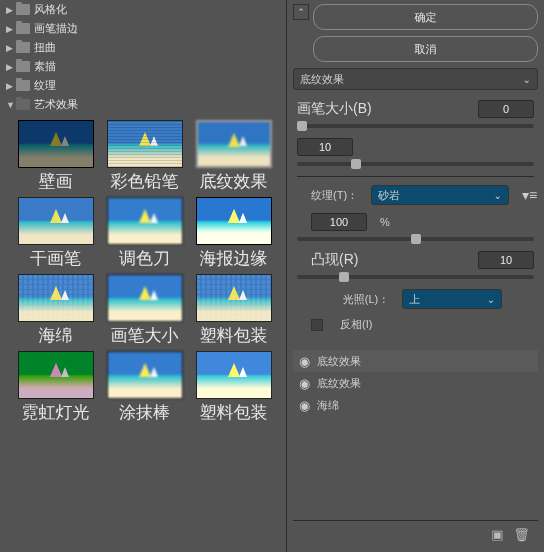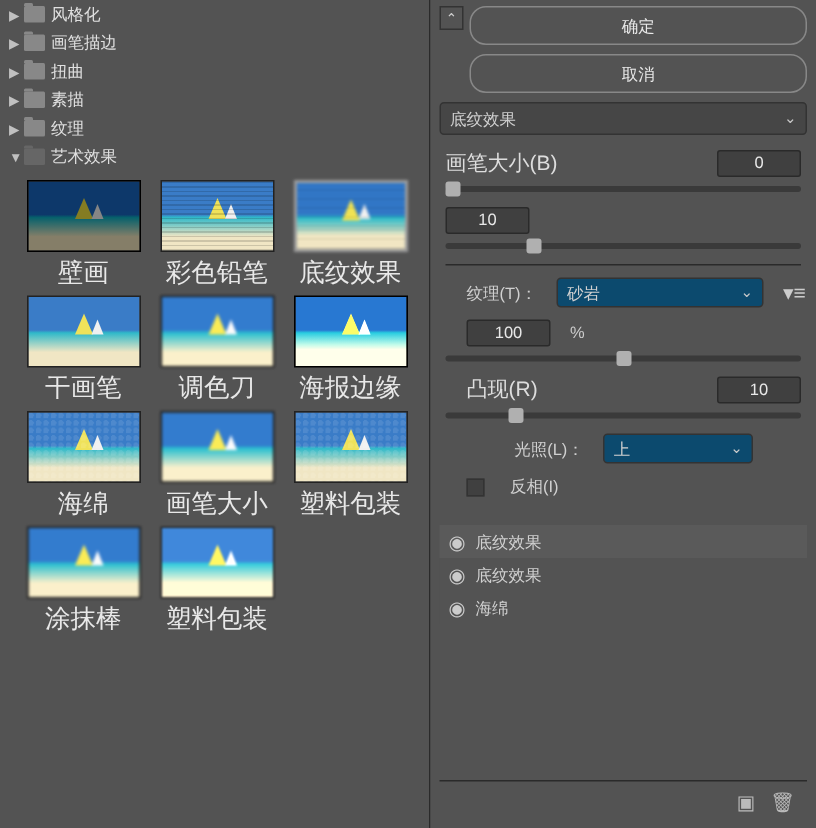--- a/index.html
+++ b/index.html
@@ -146,20 +146,27 @@
         <span class="thumb-label">画笔大小</span>
       </div>
     <div class="thumb-cell">
         <div class="thumb-img beach grain">
           <span class="sail"></span>
           <span class="sail2"></span>
         </div>
         <span class="thumb-label">塑料包装</span>
       </div>
     <div class="thumb-cell">
+        <div class="thumb-img beach neon">
+          <span class="sail"></span>
+          <span class="sail2"></span>
+        </div>
+        <span class="thumb-label">霓虹灯光</span>
+      </div>
+    <div class="thumb-cell">
         <div class="thumb-img beach smudge">
           <span class="sail"></span>
           <span class="sail2"></span>
         </div>
         <span class="thumb-label">涂抹棒</span>
       </div>
     <div class="thumb-cell">
         <div class="thumb-img beach water">
           <span class="sail"></span>
           <span class="sail2"></span>

